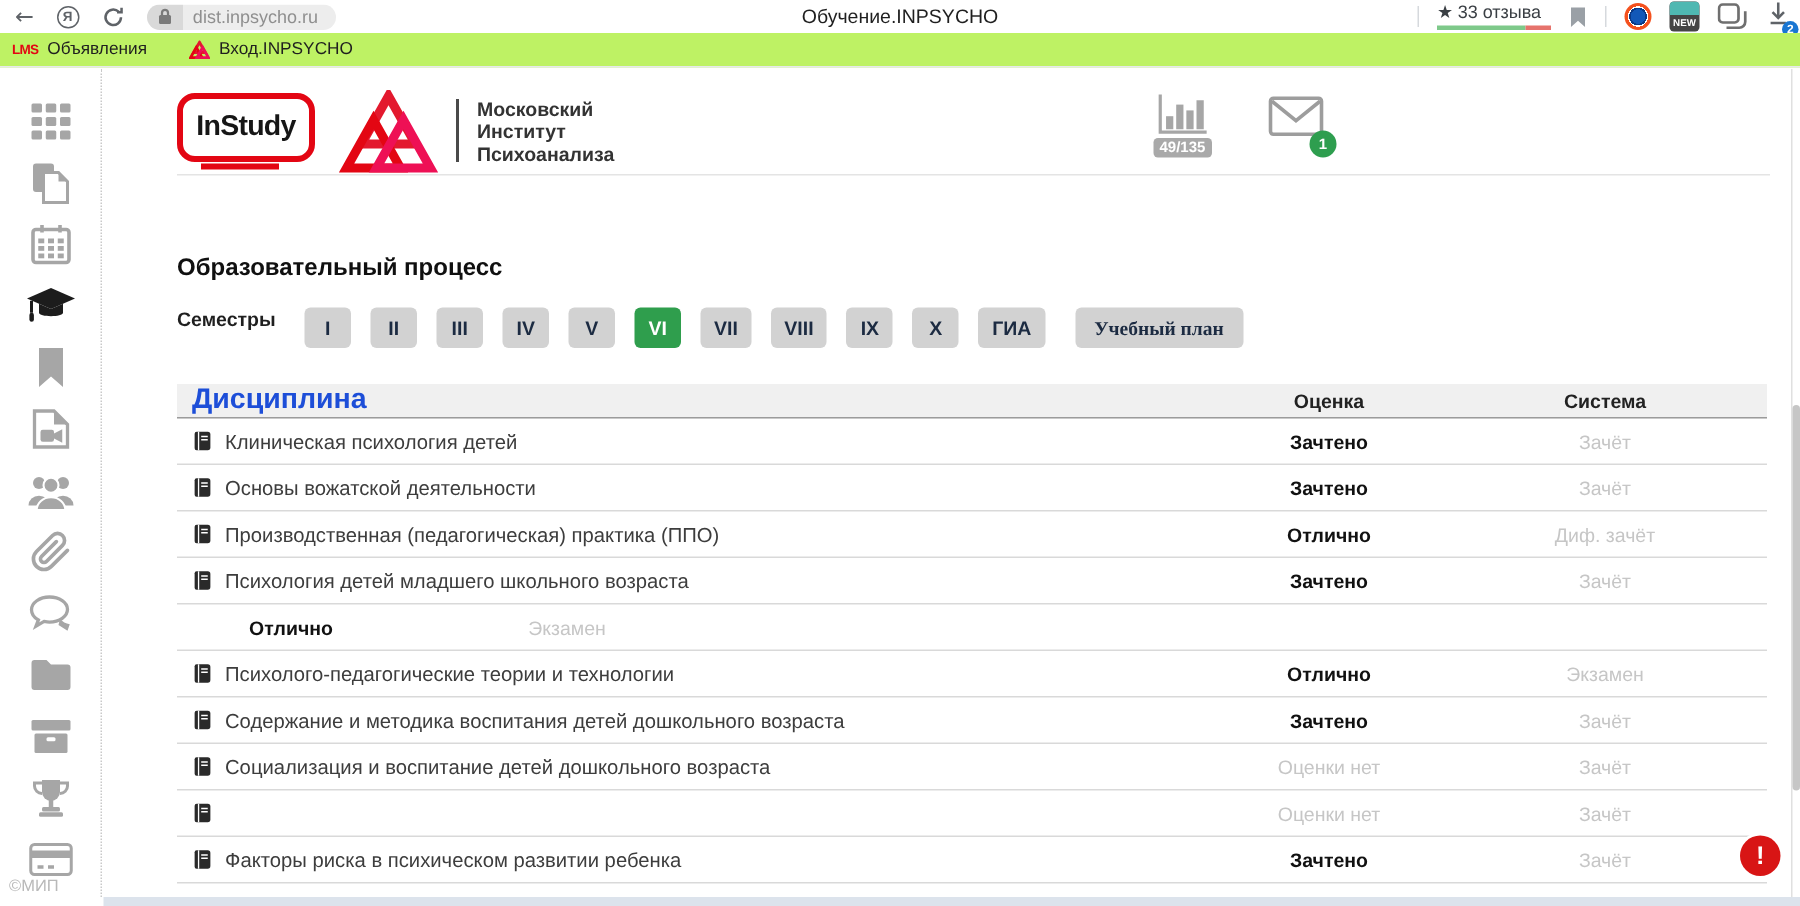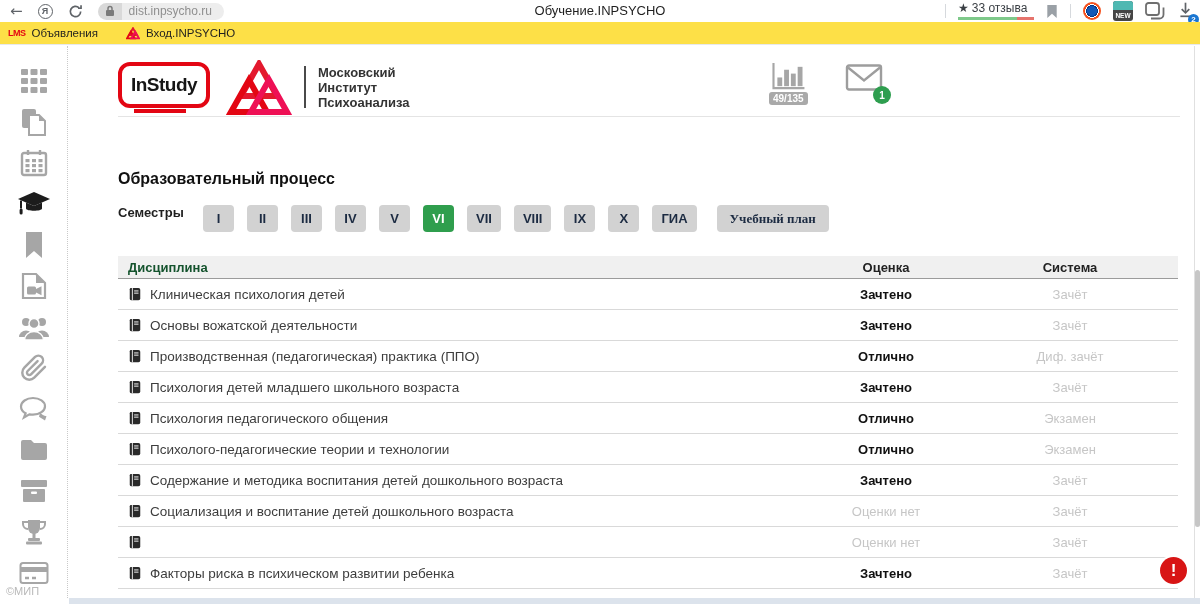--- a/index.html
+++ b/index.html
@@ -32,21 +32,21 @@
     display:flex; flex-direction:column; }
   .newtop { height:9px; background:#4fb8b2; }
   .newicon span { flex:1; color:#fff; font-size:6.5px; font-weight:bold; text-align:center; line-height:11px; }
   .profile-circle { width:18px; height:18px; border-radius:50%;
     background: radial-gradient(circle at 50% 50%, #1258b8 0 38%, #0b3a86 38% 47%, #ffffff 47% 53%, #f4511e 53% 74%, #ff9800 74% 100%); }
   .dl-wrap { position:relative; }
   .dl-badge { position:absolute; right:-5px; bottom:-3px; width:11px; height:11px; border-radius:50%;
     background:#1976d2; color:#fff; font-size:8px; font-weight:bold; display:flex; align-items:center; justify-content:center; }
 
   
-  .bookmarksbar { position:absolute; top:22px; left:0; right:0; height:23px; background:#fde047;
+  .bookmarksbar { position:absolute; top:22px; left:0; right:0; height:23px; background:#bef264;
     border-bottom:1px solid #e7e9ec; display:flex; align-items:center; gap:28px; padding-left:8px;
     font-size:11.5px; color:#1f1f1f; }
   .bm { display:flex; align-items:center; gap:6px; }
   .lms-fav { color:#e30613; font-weight:bold; font-size:9px; letter-spacing:-0.5px; }
 
   
   .sidebar { position:absolute; top:46px; left:0; bottom:6px; width:68px; background:#fff;
     border-right:1px dotted #c9c9c9; display:flex; flex-direction:column; align-items:center;
     padding-top:21px; gap:13px; }
   .sb { width:34px; height:28px; display:flex; align-items:center; justify-content:center; }
@@ -81,21 +81,21 @@
     color:#1c2b42; cursor:pointer; }
   .sem-btn.active { background:#2f9e4d; color:#fff; }
   .sem-btn.plan { margin-left:7px; padding:0 13px;font-family:Liberation Serif, serif; }
 
   .table { margin:24px 16px 0 49px; font-size:13px; }
   .thead { display:flex; align-items:center; height:23px; background:#f0f0f0;
     border-bottom:1px solid #9b9b9b; font-weight:bold; color:#222; }
   .trow { display:flex; align-items:center; height:31px; border-bottom:1px solid #d9d9d9; }
   .c-name { flex:1; display:flex; align-items:center; gap:8px; padding-left:10px;
     color:#3d3d3d; font-size:13.5px; }
-  .thead .c-name { font-size:13px; color:#14532d; }
+  .thead .c-name { font-size:19px; color:#1d4ed8; }
   .c-grade { width:152px; text-align:center; font-weight:bold; color:#111; }
   .c-grade.muted { color:#c6c6c6; font-weight:normal; }
   .c-system { width:216px; text-align:center; color:#c6c6c6; }
   .thead .c-grade, .thead .c-system { color:#222; font-weight:bold; }
   .book { display:flex; align-items:center; }
 
   .alert-badge { position:absolute; left:1160px; top:557px; width:27px; height:27px; border-radius:50%;
     background:#d81515; color:#fff; font-size:17px; font-weight:bold;
     display:flex; align-items:center; justify-content:center; box-shadow:0 0 0 2px #fff; }
 
@@ -416,30 +416,20 @@
               <path d="M5 1 v14" stroke="#fff" stroke-width="1"></path>
               <path d="M7 4.5 h5 M7 7 h5" stroke="#fff" stroke-width="1.1"></path>
             </svg>
           </span>
           <span>Психология детей младшего школьного возраста</span>
         </span>
       <span class="c-grade">Зачтено</span>
       <span class="c-system">Зачёт</span>
     </div>
     <div class="trow">
-      <span class="c-name">
-          <span class="book">
-            <svg width="14" height="14" viewBox="0 0 16 16">
-              <path d="M3.5 1 h8.5 a2 2 0 0 1 2 2 v10 a2 2 0 0 1 -2 2 H3.5 A1.5 1.5 0 0 1 2 13.5 v-11 A1.5 1.5 0 0 1 3.5 1 z" fill="#2a2a2a"></path>
-              <path d="M5 1 v14" stroke="#fff" stroke-width="1"></path>
-              <path d="M7 4.5 h5 M7 7 h5" stroke="#fff" stroke-width="1.1"></path>
-            </svg>
-          </span>
-          <span>Психология педагогического общения</span>
-        </span>
       <span class="c-grade">Отлично</span>
       <span class="c-system">Экзамен</span>
     </div>
     <div class="trow">
       <span class="c-name">
           <span class="book">
             <svg width="14" height="14" viewBox="0 0 16 16">
               <path d="M3.5 1 h8.5 a2 2 0 0 1 2 2 v10 a2 2 0 0 1 -2 2 H3.5 A1.5 1.5 0 0 1 2 13.5 v-11 A1.5 1.5 0 0 1 3.5 1 z" fill="#2a2a2a"></path>
               <path d="M5 1 v14" stroke="#fff" stroke-width="1"></path>
               <path d="M7 4.5 h5 M7 7 h5" stroke="#fff" stroke-width="1.1"></path>

